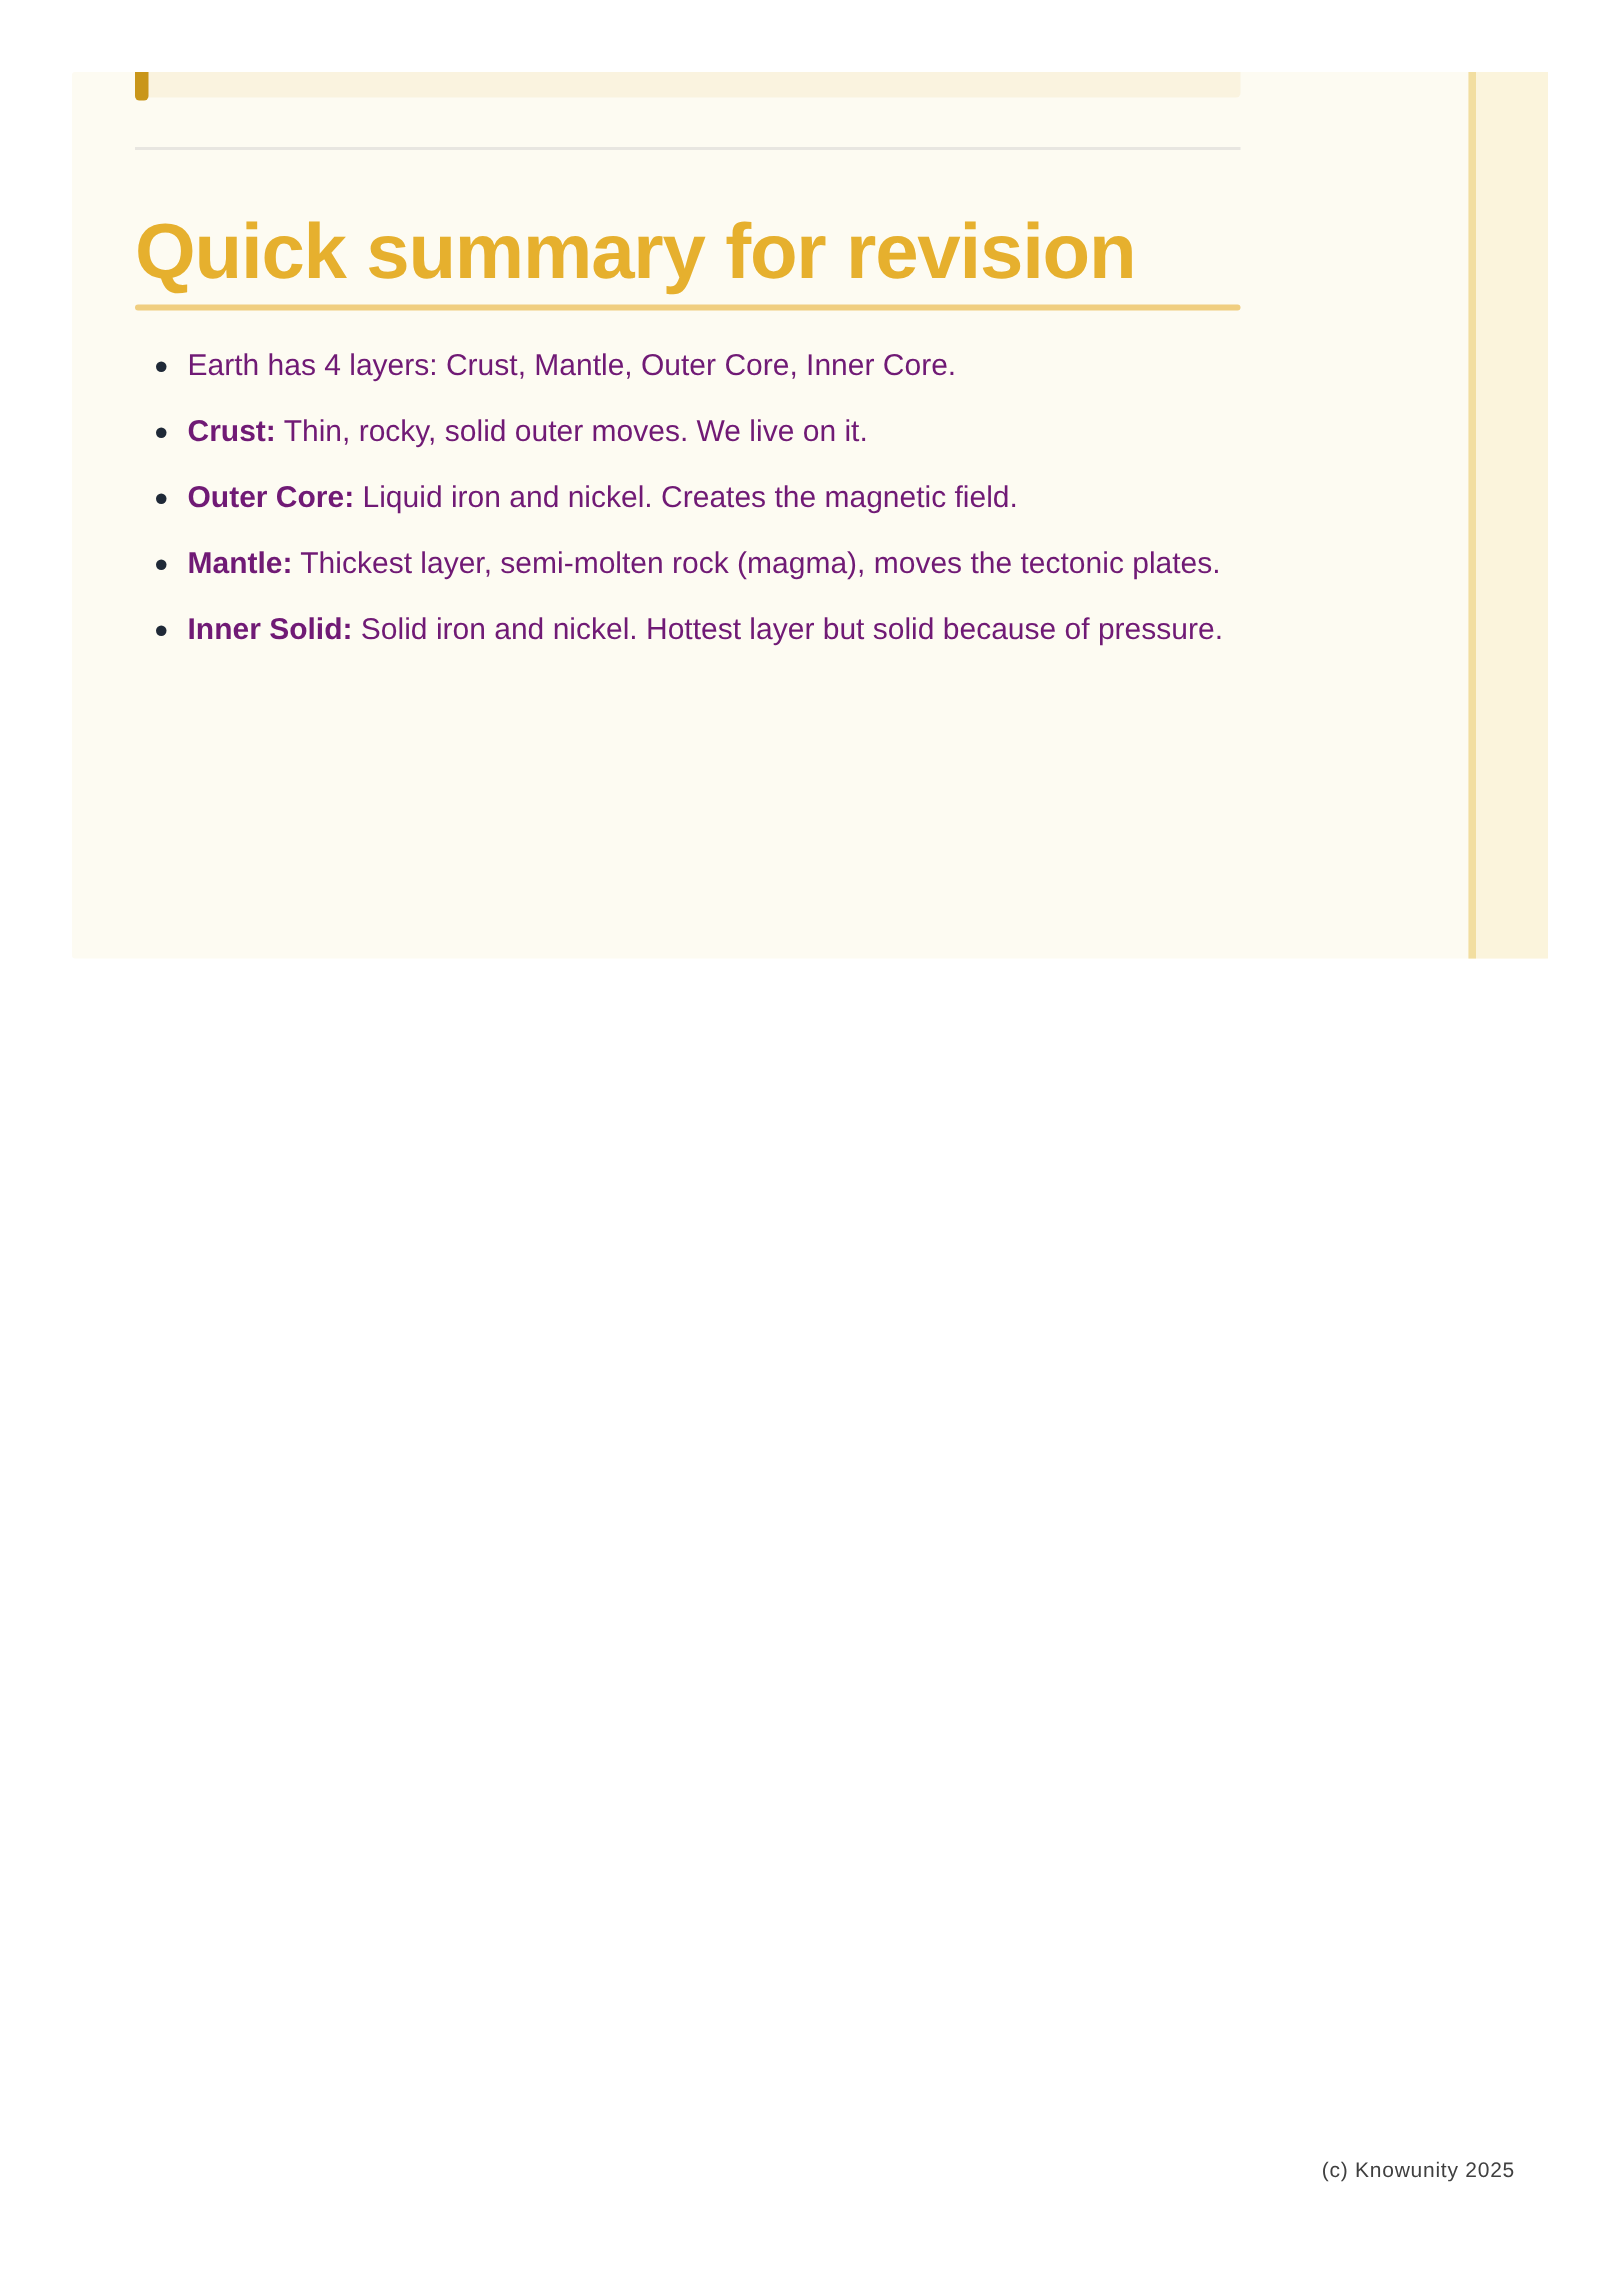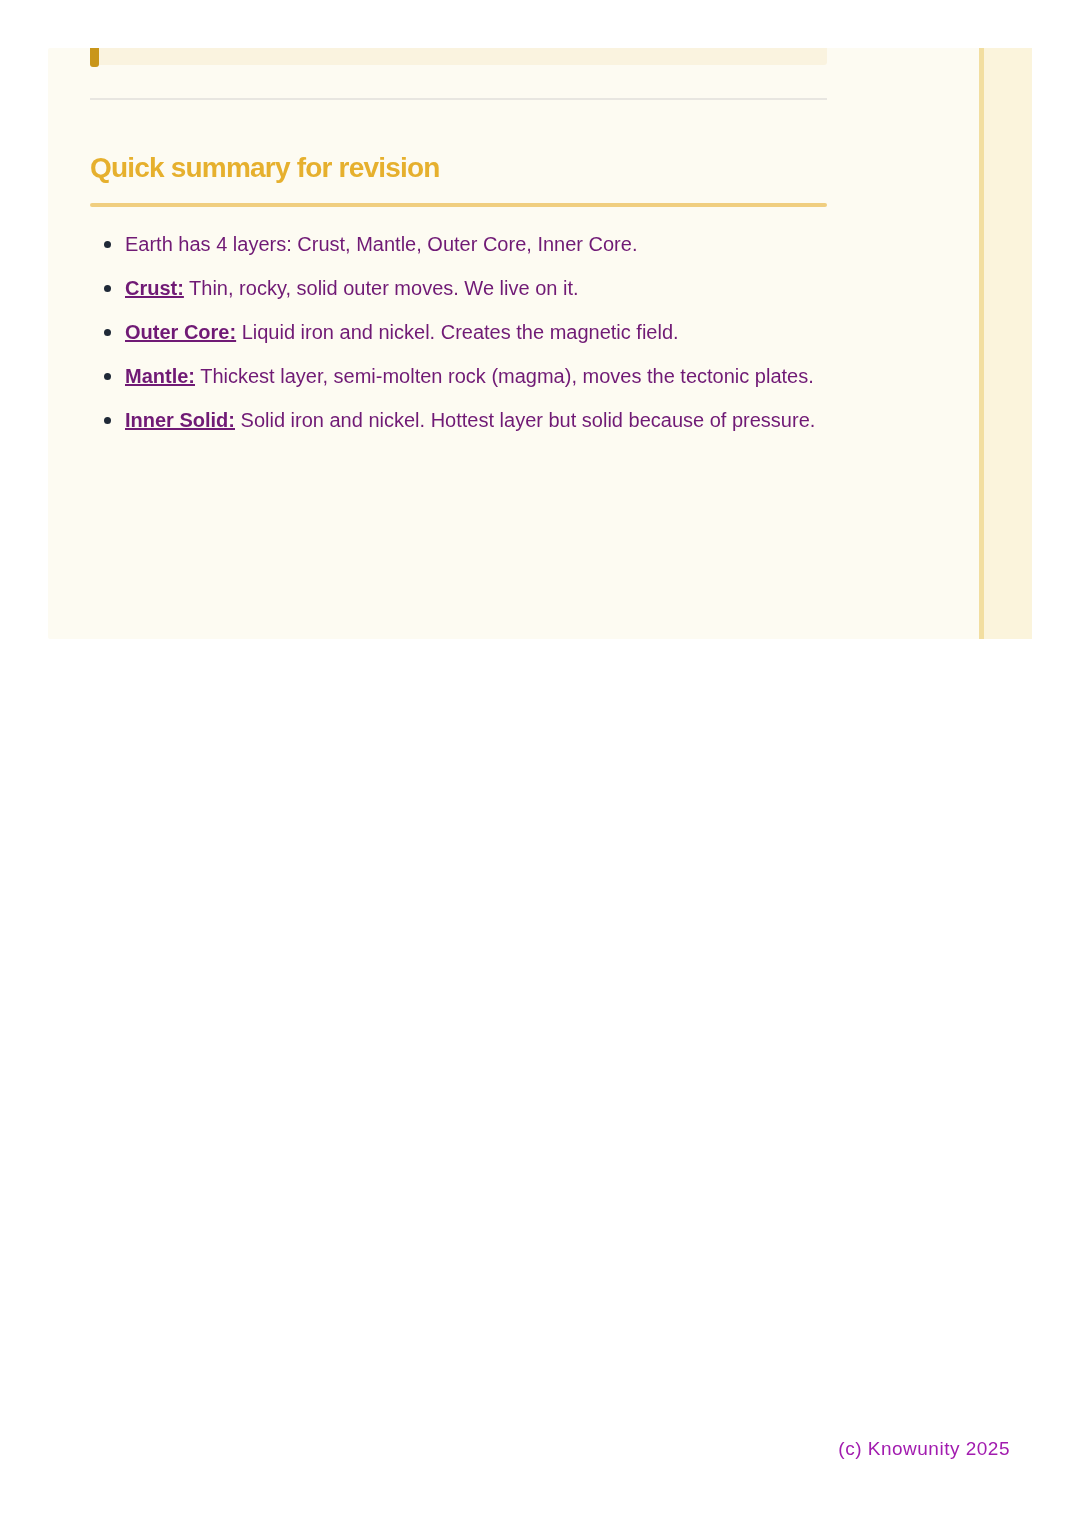--- a/index.html
+++ b/index.html
@@ -39,21 +39,21 @@
     left: 42px; top: 50px;
     width: 737px; height: 2px;
     background: #E8E6E1;
   }
 
   
   .heading {
     position: absolute;
     left: 42px; top: 96px;
     width: 760px;
-    font-size: 28px;
+    font-size: 52px;
     line-height: 48px;
     font-weight: 700;
     letter-spacing: -0.8px;
     color: #E6B02E;
   }
   .heading-underline {
     position: absolute;
     left: 42px; top: 155px;
     width: 737px; height: 4px;
     background: #F0CE80;
@@ -76,38 +76,38 @@
     margin-bottom: 11px;
   }
   ul.summary-list li::before {
     content: "";
     position: absolute;
     left: 14px; top: 13px;
     width: 7px; height: 7px;
     border-radius: 50%;
     background: #1F2937;
   }
-  ul.summary-list .b { font-weight: 700; text-decoration: underline; }
+  ul.summary-list .b { font-weight: 700; }
 
   
   .side-column {
     position: absolute;
     left: 931px; top: 0;
     width: 53px; height: 591px;
     background: #FBF4DC;
     border-left: 5px solid #F2DEA0;
   }
 
   
   .footer-credit {
     position: absolute;
     top: 1438px; right: 70px;
-    font-size: 19px;
+    font-size: 14px;
     letter-spacing: 0.5px;
-    color: #a21caf;
+    color: #404040;
   }
 </style>
 </head>
 <body>
 
 <div class="page">
 
   <div class="card">
 
     <div class="callout-fragment">

